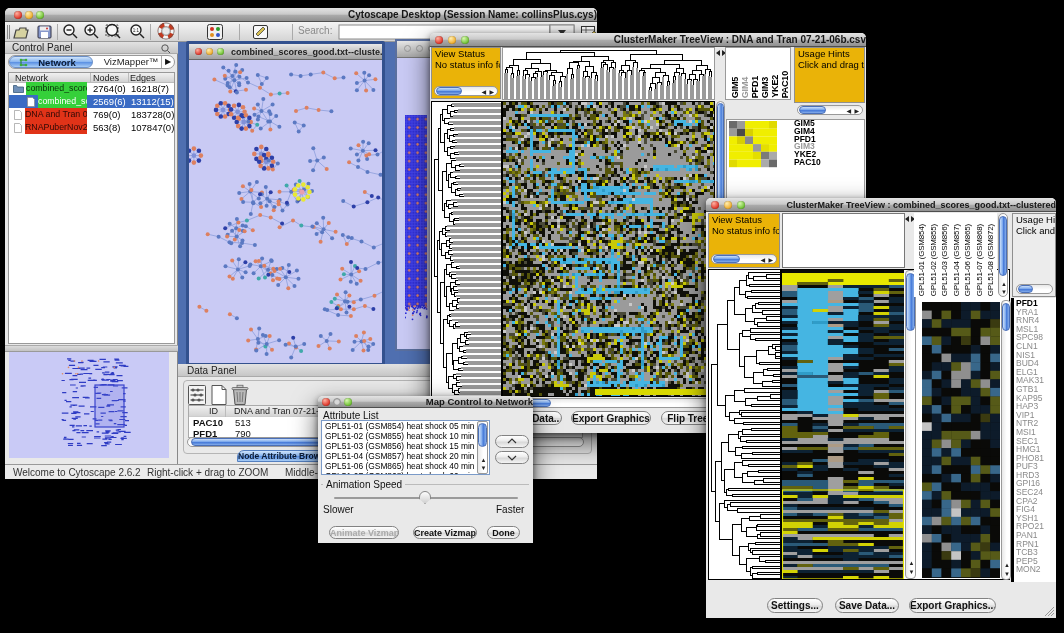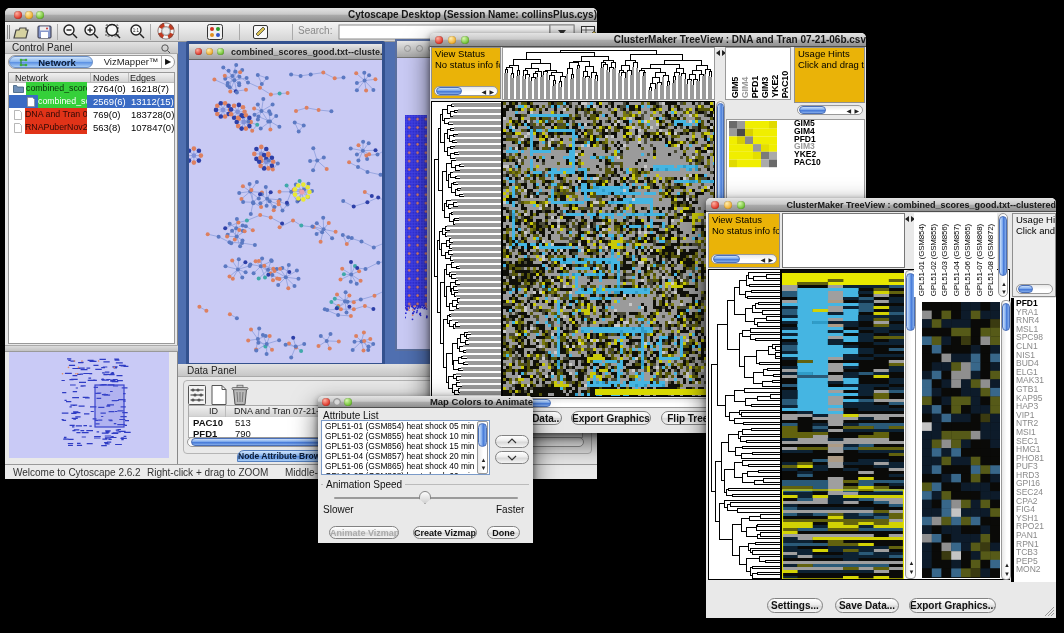--- a/index.html
+++ b/index.html
@@ -1152,21 +1152,21 @@
     <div class="pb" style="left:203px;top:400px;width:87px;height:15px;line-height:14px">Export Graphics...</div>
     <svg style="left:338px;top:408px" width="11" height="11" viewBox="0 0 11 11">
       <g stroke="#999">
         <line x1="1" y1="10" x2="10" y2="1"></line>
         <line x1="4" y1="10" x2="10" y2="4"></line>
         <line x1="7" y1="10" x2="10" y2="7"></line>
       </g>
     </svg>
   </div>
 <div class="w" style="left:318px;top:396px;width:215px;height:147px;border-radius:5px 5px 0 0">
-    <div class="tb" style="height:12px;line-height:12px;font-size:9.5px">Map Colors to Animate</div>
+    <div class="tb" style="height:12px;line-height:12px;font-size:9.5px">Map Control to Network</div>
     <div class="tl tlr" style="left:4px;top:2px"></div>
     <div class="tl tlx" style="left:15px;top:2px"></div>
     <div class="tl tlg" style="left:26px;top:2px"></div>
     <div style="position:absolute;left:5px;top:14px;font-size:10px;color:#111">Attribute List</div>
     <div style="position:absolute;left:3px;top:24px;width:169px;height:55px;background:#fff;border:1px solid #7a9ac8;font-size:8.4px;line-height:9.9px;color:#000;padding:1px 0 0 3px;overflow:hidden;white-space:nowrap">GPL51-01 (GSM854) heat shock 05 min<br>GPL51-02 (GSM855) heat shock 10 min<br>GPL51-03 (GSM856) heat shock 15 min<br>GPL51-04 (GSM857) heat shock 20 min<br>GPL51-06 (GSM865) heat shock 40 min<br>GPL51-07 (GSM868) heat shock 60 min</div>
     <div class="sbv" style="left:159px;top:25px;width:11px;height:53px;border-radius:2px">
       <div class="gelv" style="top:1px;height:24px;border-radius:5px"></div>
       <span class="sar" style="left:2.5px;bottom:10px">▲</span>
       <span class="sar" style="left:2.5px;bottom:2px">▼</span>
     </div>

